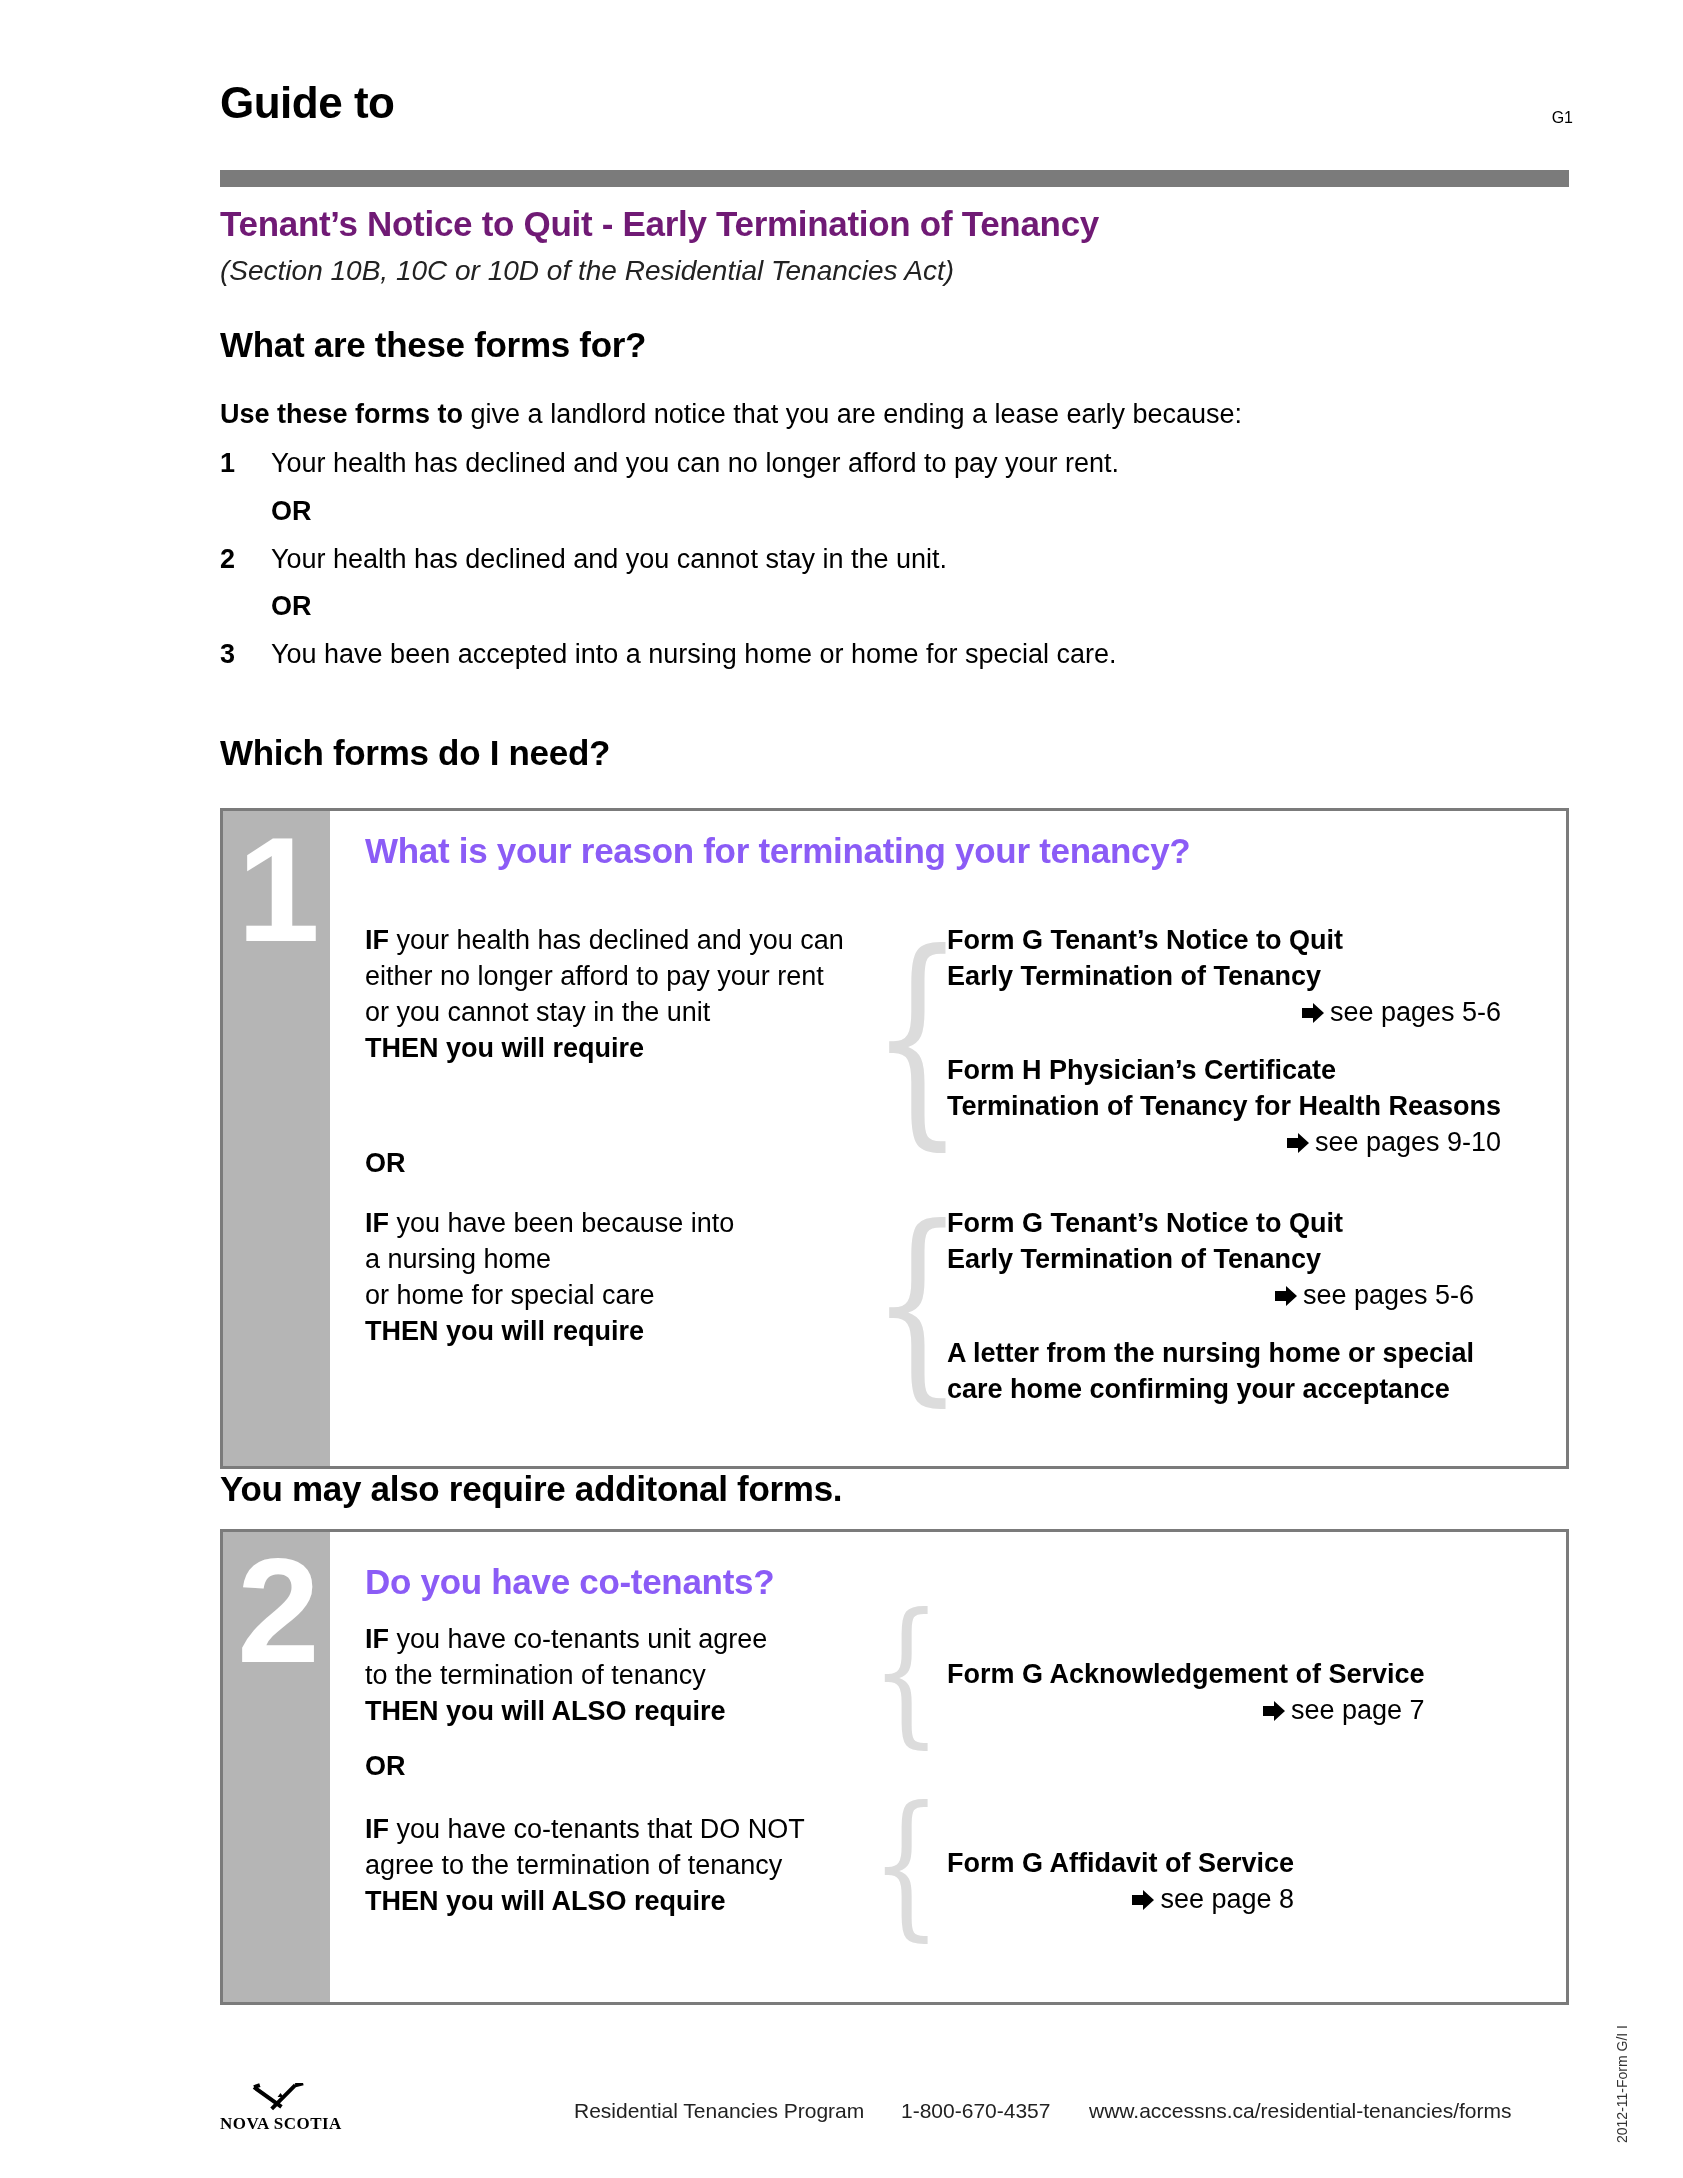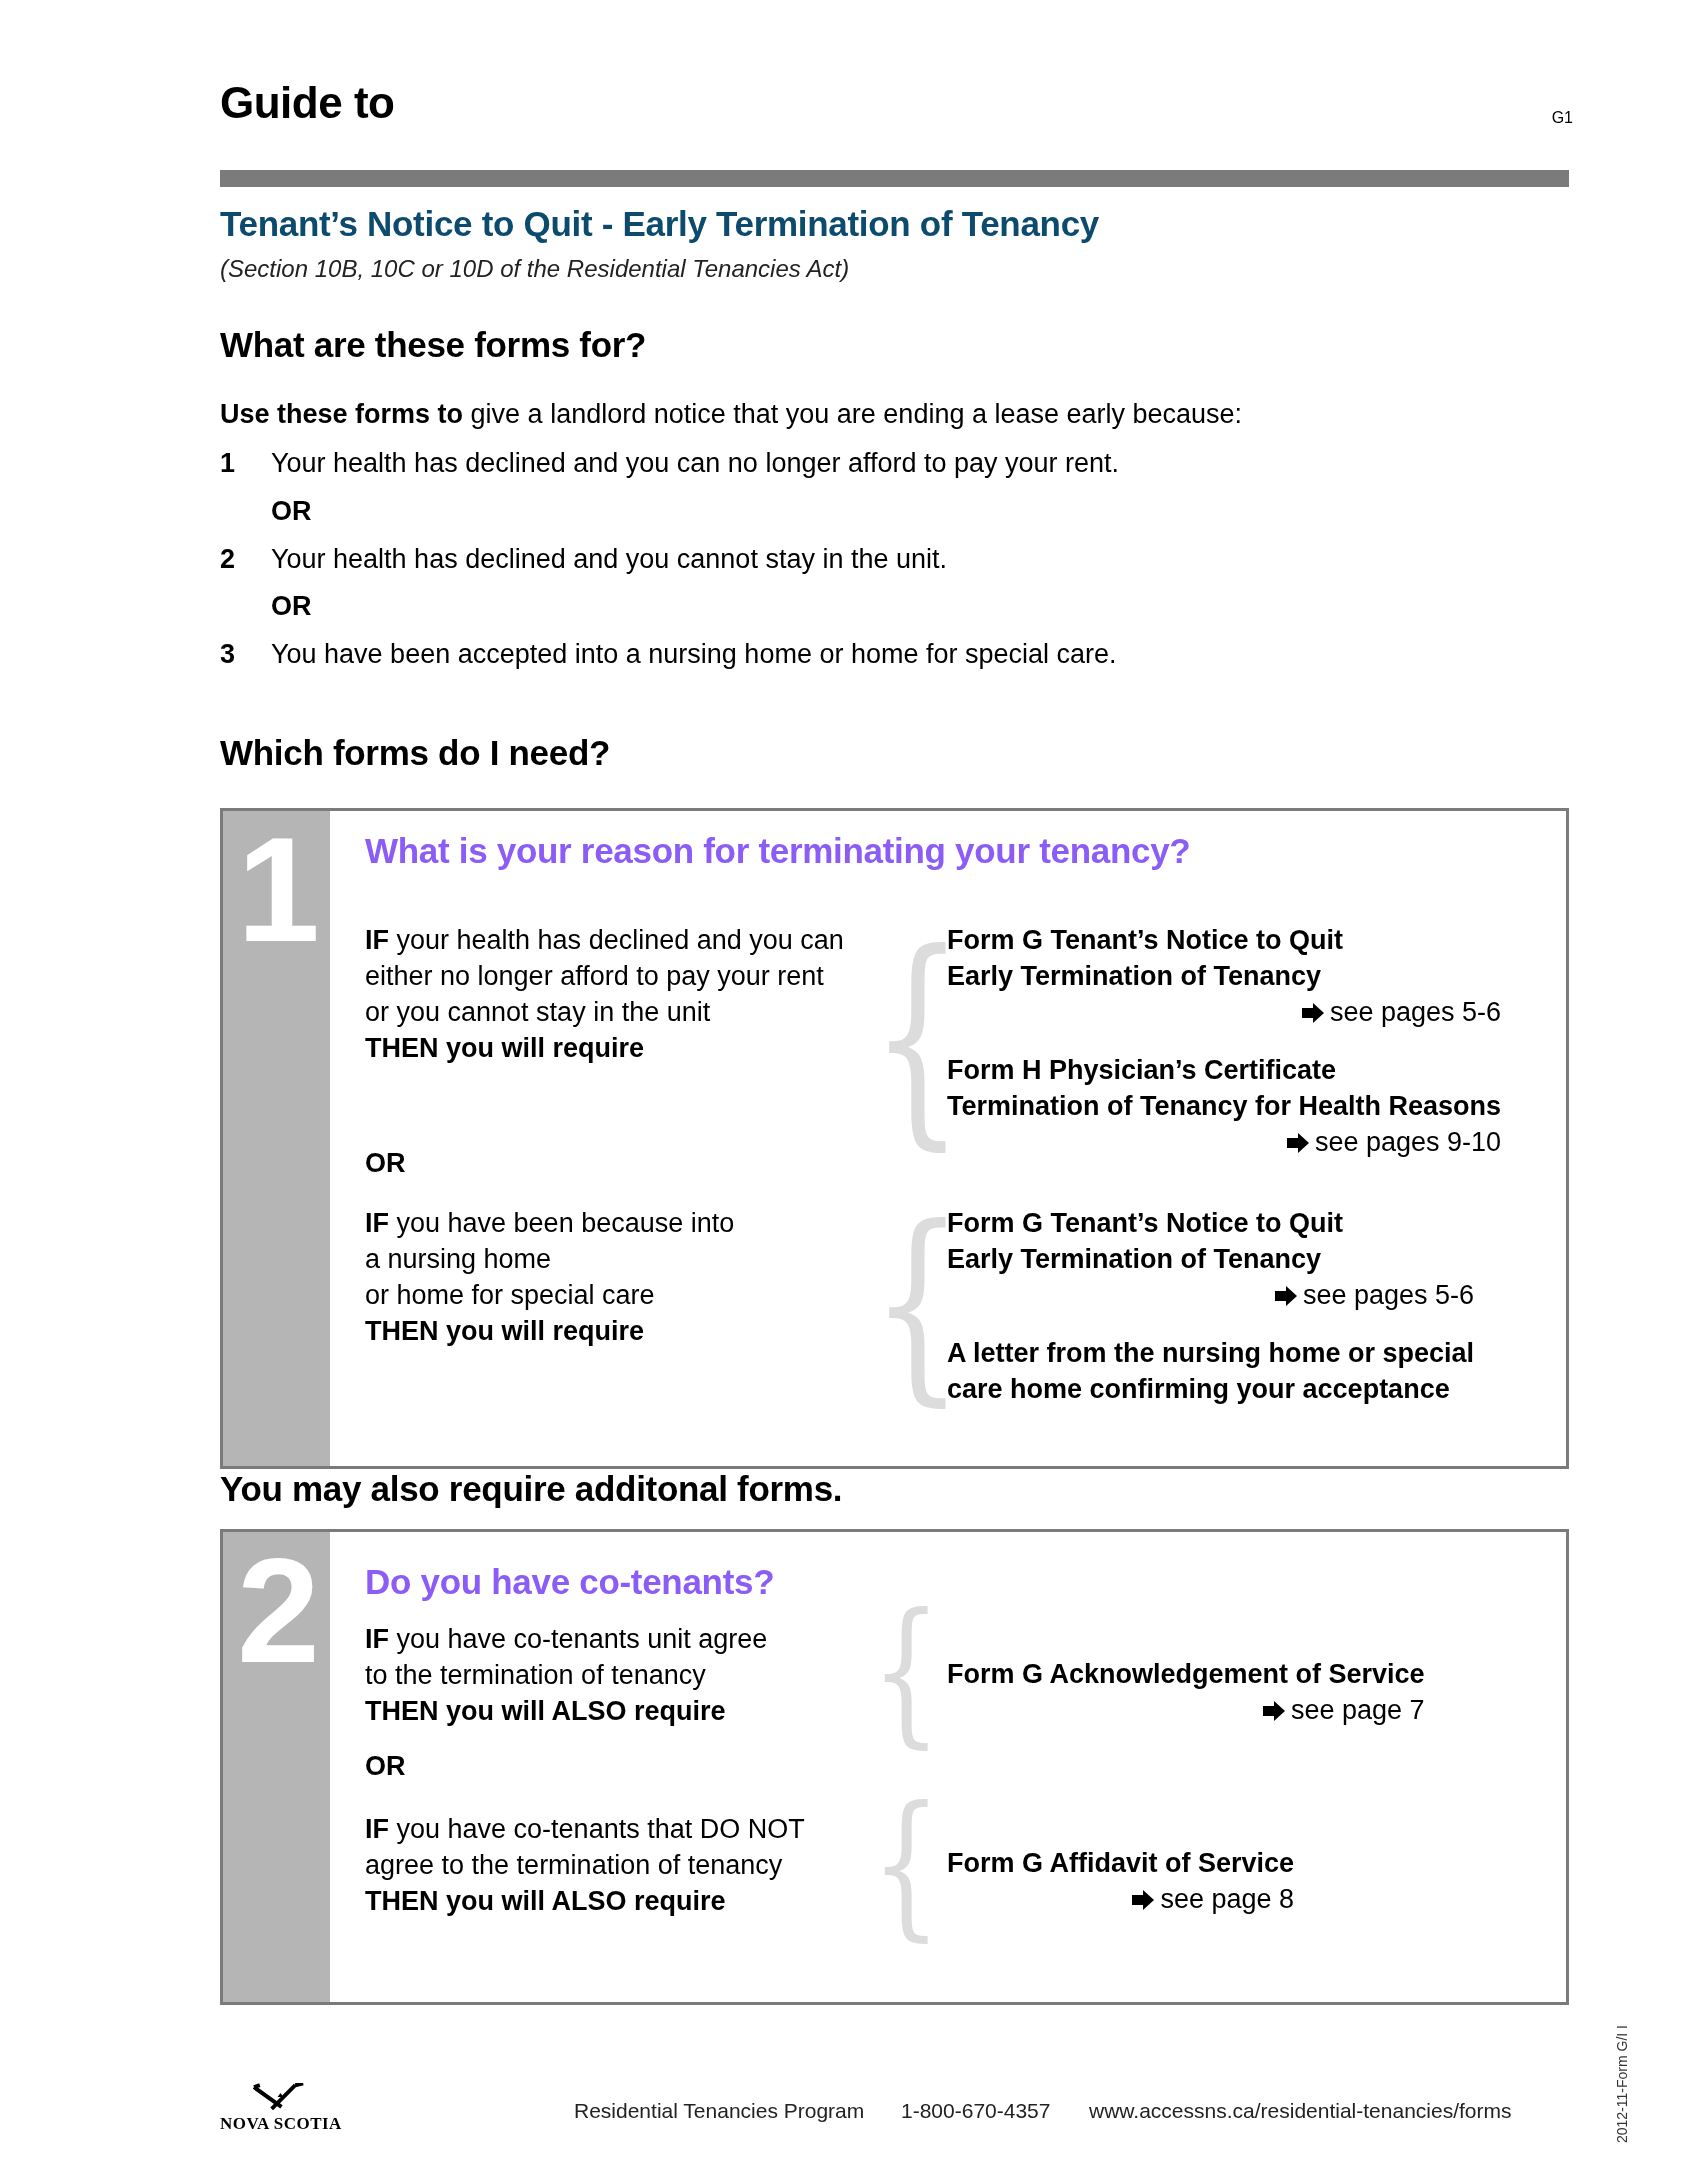--- a/index.html
+++ b/index.html
@@ -2,22 +2,22 @@
 <html><head>
 <meta charset="utf-8">
 <style>
   * { box-sizing: border-box; margin: 0; padding: 0; }
   html, body { width: 1683px; height: 2178px; background: #ffffff; }
   body { position: relative; font-family: "Liberation Sans", "DejaVu Sans", sans-serif; color: #000; overflow: hidden; }
   .abs { position: absolute; }
   .title { left: 220px; top: 78px; font-size: 44px; font-weight: bold; letter-spacing: -0.5px; }
   .page-num { left: 1533px; top: 109px; font-size: 16px; width: 40px; text-align: right; }
   .rule { left: 220px; top: 170px; width: 1349px; height: 17px; background: #7b7b7b; }
-  .subtitle { left: 220px; top: 204px; font-size: 35px; font-weight: bold; color: #0c4a6e; letter-spacing: -0.3px; }
-  .subnote { left: 220px; top: 255px; font-size: 24px; font-style: italic; color: #222; }
+  .subtitle { left: 220px; top: 204px; font-size: 35px; font-weight: bold; color: #701a75; letter-spacing: -0.3px; }
+  .subnote { left: 220px; top: 255px; font-size: 28px; font-style: italic; color: #222; }
   .h2 { left: 220px; font-size: 35px; font-weight: bold; letter-spacing: -0.3px; }
   .para { left: 220px; top: 399px; font-size: 27px; }
   .para b { font-weight: bold; }
   .list-item { left: 220px; font-size: 27px; }
   .list-num { display: inline-block; width: 51px; font-weight: bold; }
   .or-label { left: 271px; font-size: 27px; font-weight: bold; }
 
   .box { left: 220px; width: 1349px; border: 3px solid #7b7b7b; background: #fff; }
   .box-side { position: absolute; left: 0; top: 0; bottom: 0; width: 107px; background: #b5b5b5; }
   .box-num { position: absolute; left: 8px; top: 4px; width: 95px; text-align: center; font-size: 149px; font-weight: bold; color: #fff; line-height: 1; }

